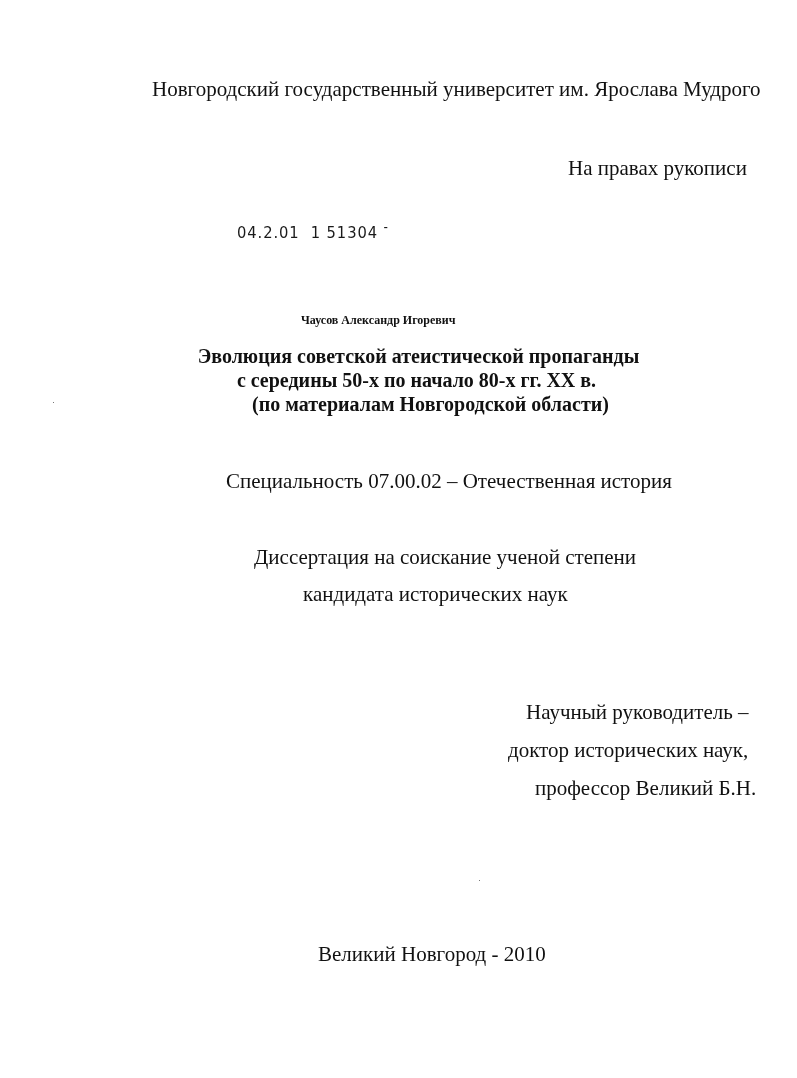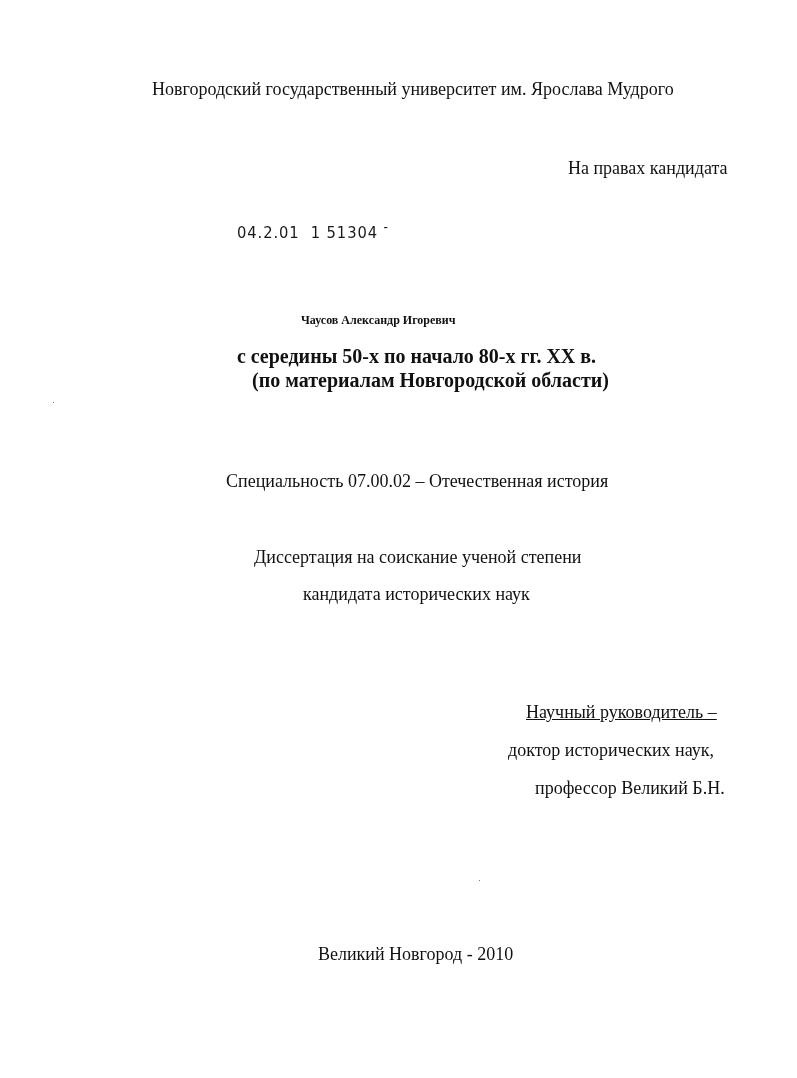--- a/index.html
+++ b/index.html
@@ -11,21 +11,21 @@
       width: 797px;
       height: 1078px;
       position: relative;
       overflow: hidden;
       font-family: "Liberation Serif", "DejaVu Serif", serif;
       color: #111111;
     }
     .line {
       position: absolute;
       white-space: nowrap;
-      font-size: 18px;
+      font-size: 21px;
       line-height: 20px;
     }
     .university { top: 79px; left: 152px; }
     .rights { top: 158px; left: 568px; }
     .stamp {
       top: 218px;
       left: 237px;
       font-family: "DejaVu Sans", "Liberation Sans", sans-serif;
       font-size: 16px;
       letter-spacing: 1px;
@@ -50,50 +50,51 @@
       font-size: 20px;
       line-height: 24px;
     }
     .title div { white-space: nowrap; }
     .title .t1 { padding-left: 40px; }
     .title .t2 { padding-left: 36px; }
     .title .t3 { padding-left: 64px; }
     .specialty { top: 471px; left: 226px; text-align: right; }
     .dissertation { top: 547px; left: 254px; }
     .degree { top: 584px; left: 303px; }
-    .supervisor1 { top: 702px; left: 526px; text-decoration: underline; }
+    .supervisor1 { top: 702px; left: 526px; }
     .supervisor2 { top: 740px; left: 508px; text-align: right; }
     .supervisor3 { top: 778px; left: 535px; }
     .city { top: 944px; left: 318px; }
     .speck {
       position: absolute;
       width: 1px;
       height: 1px;
       background: #777;
     }
     .speck.s1 { top: 402px; left: 53px; }
     .speck.s2 { top: 880px; left: 479px; }
   </style>
 </head>
 <body>
 
 <div>
 
   <div class="line university">Новгородский государственный университет им. Ярослава Мудрого</div>
 
-  <div class="line rights">На правах кандидата</div>
+  <div class="line rights">На правах рукописи</div>
 
   <div class="line stamp">
     <span>04.2.01</span><span class="gap"></span><span>1 51304</span>
     <sup>-</sup>
   </div>
 
   <div class="line author">Чаусов Александр Игоревич</div>
 
   <div class="title">
+    <div class="t1">Эволюция советской атеистической пропаганды</div>
     <div class="t2">с середины 50-х по начало 80-х гг. XX в.</div>
     <div class="t3">(по материалам Новгородской области)</div>
   </div>
 
   <div class="line specialty">Специальность 07.00.02 – Отечественная история</div>
 
   <div class="line dissertation">Диссертация на соискание ученой степени</div>
   <div class="line degree">кандидата исторических наук</div>
 
   <div class="line supervisor1">Научный руководитель –</div>

